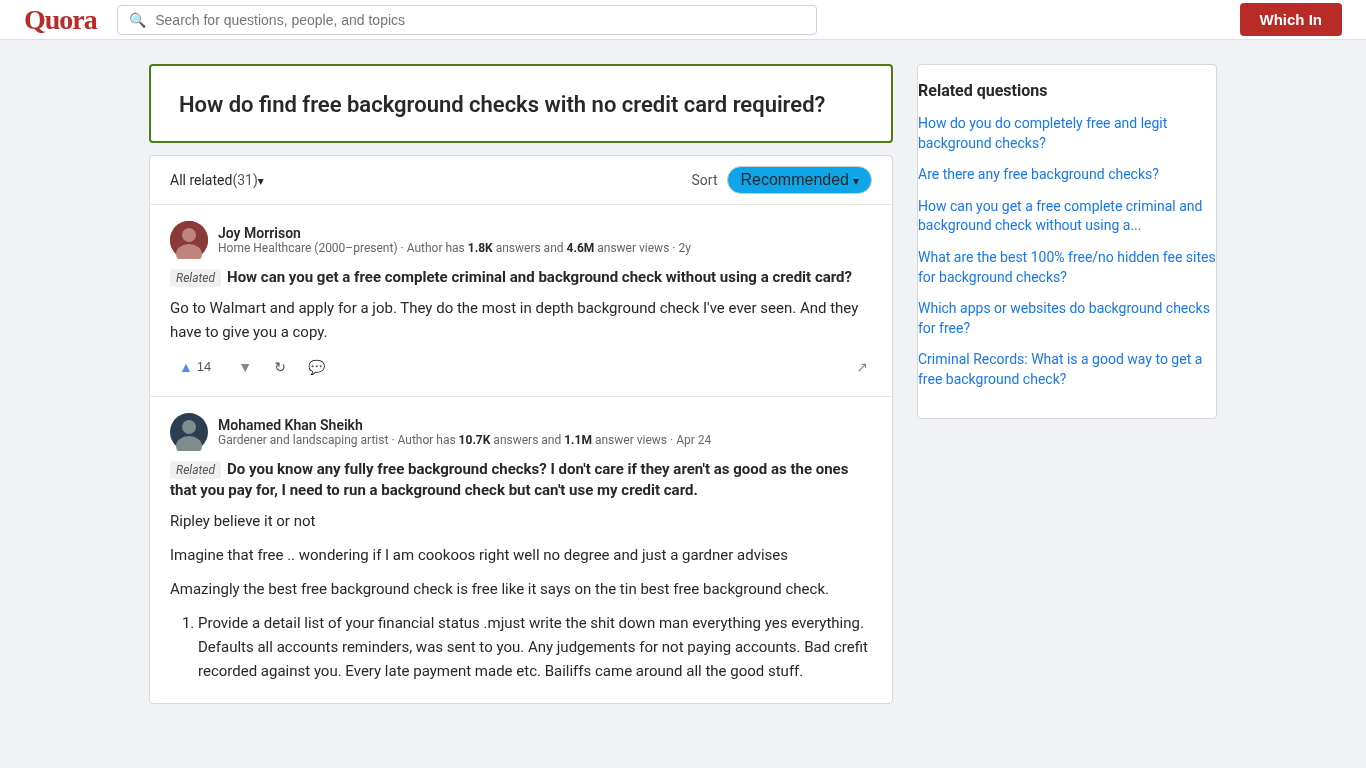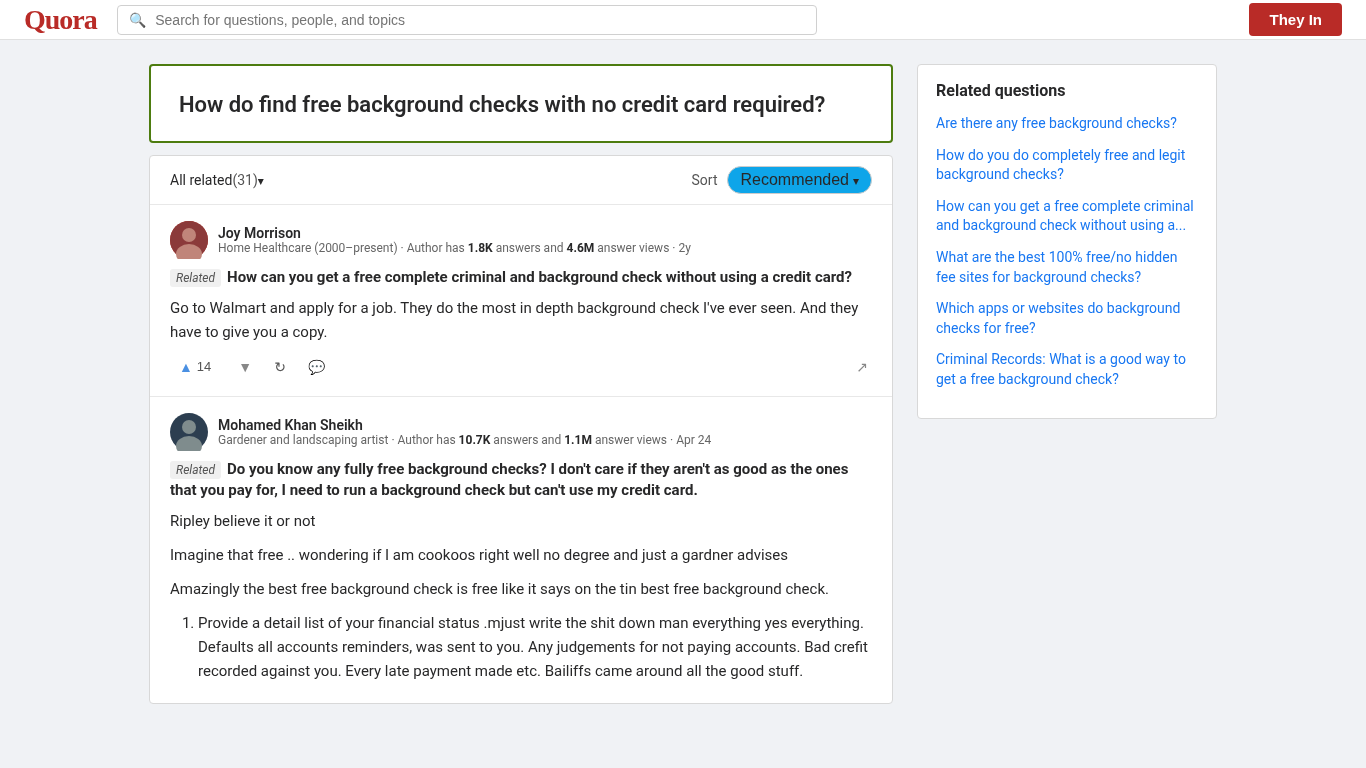--- a/index.html
+++ b/index.html
@@ -257,21 +257,21 @@
 
     
     .sidebar {
       width: 300px;
       flex-shrink: 0;
     }
     .related-questions-card {
       background: #fff;
       border: 1px solid #d8d8d8;
       border-radius: 4px;
-      padding: 16px 18px;
+      padding: 16px 0;
     }
     .related-questions-title {
       font-size: 16px;
       font-weight: 700;
       color: #282829;
       margin-bottom: 14px;
     }
     .related-q-item {
       margin-bottom: 12px;
     }
@@ -296,21 +296,21 @@
 </head>
 <body>
 
 <header class="header">
   <a class="logo">Quora</a>
   <div class="search-bar">
     <span class="search-icon-wrap">🔍</span>
     <input type="text" placeholder="Search for questions, people, and topics" style="">
   </div>
   <div class="header-right">
-    <button class="sign-in-btn">They In</button>
+    <button class="sign-in-btn">Which In</button>
   </div>
 </header>
 
 <div class="main-container">
 
   <div class="content-area">
 
     <div class="question-card">
       <h1 class="question-title">How do find free background checks with no credit card required?</h1>
     </div>
@@ -399,24 +399,24 @@
         </ol>
       </div>
 
     </div>
   </div>
 
   <aside class="sidebar">
     <div class="related-questions-card">
       <div class="related-questions-title">Related questions</div>
       <div class="related-q-item">
+        <a class="related-q-link">How do you do completely free and legit background checks?</a>
+      </div>
+      <div class="related-q-item">
         <a class="related-q-link">Are there any free background checks?</a>
-      </div>
-      <div class="related-q-item">
-        <a class="related-q-link">How do you do completely free and legit background checks?</a>
       </div>
       <div class="related-q-item">
         <a class="related-q-link">How can you get a free complete criminal and background check without using a...</a>
       </div>
       <div class="related-q-item">
         <a class="related-q-link">What are the best 100% free/no hidden fee sites for background checks?</a>
       </div>
       <div class="related-q-item">
         <a class="related-q-link">Which apps or websites do background checks for free?</a>
       </div>

